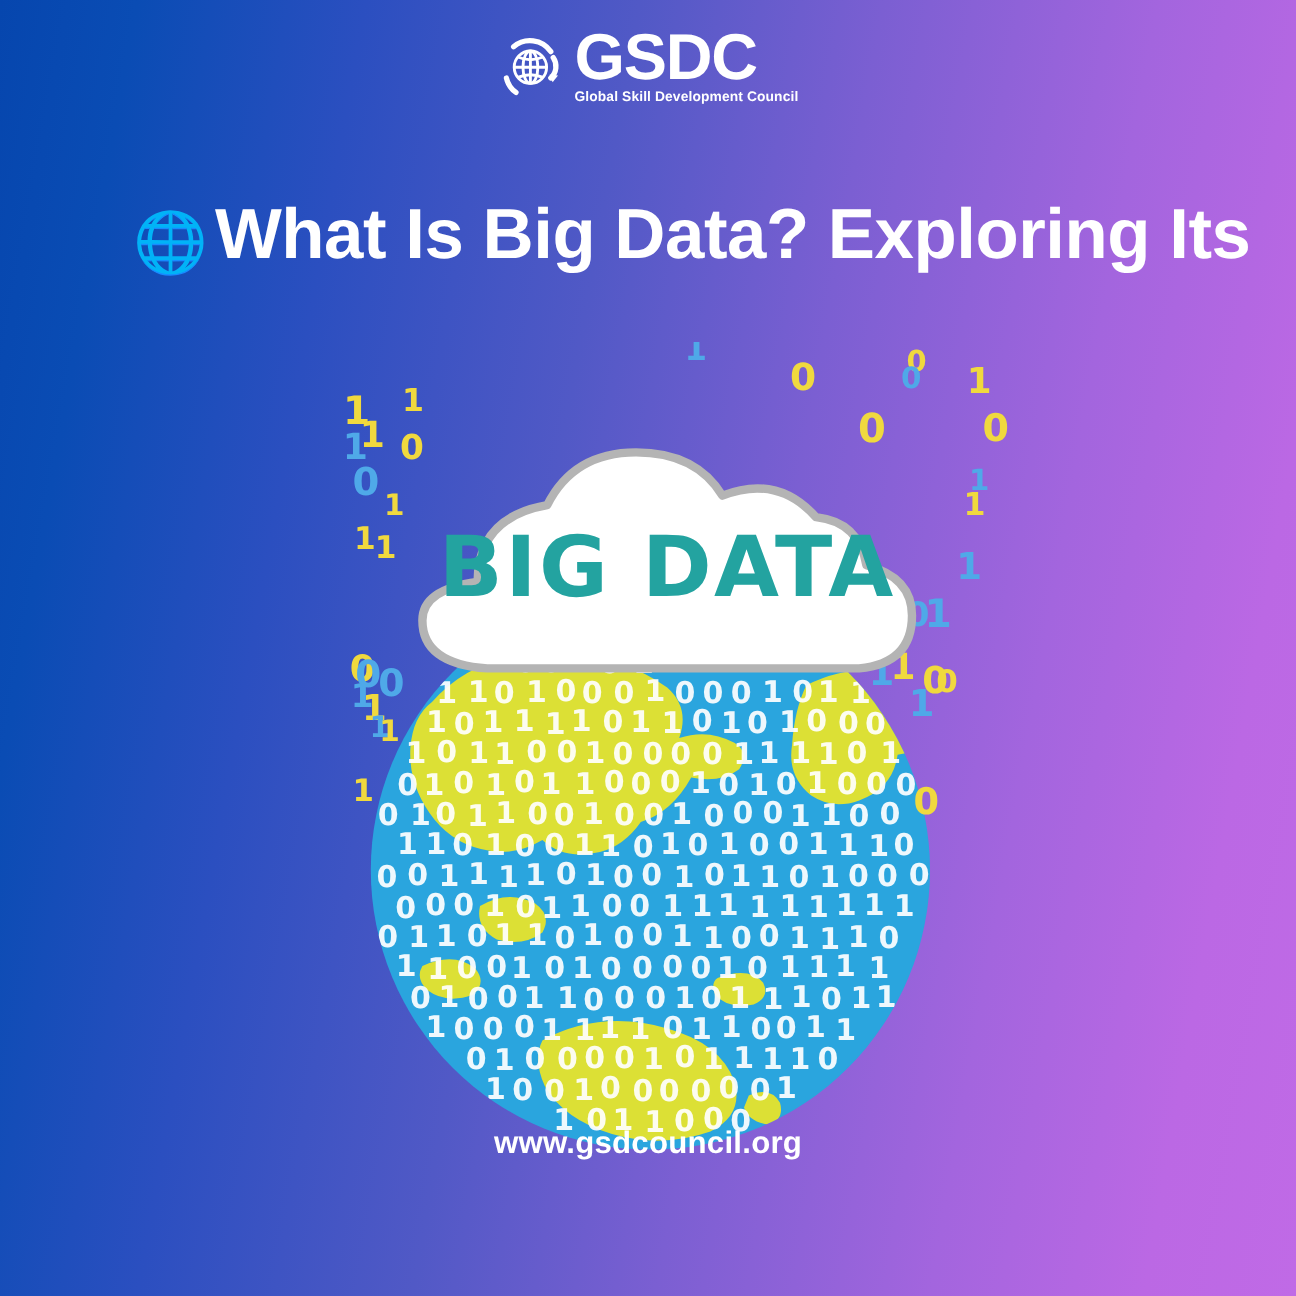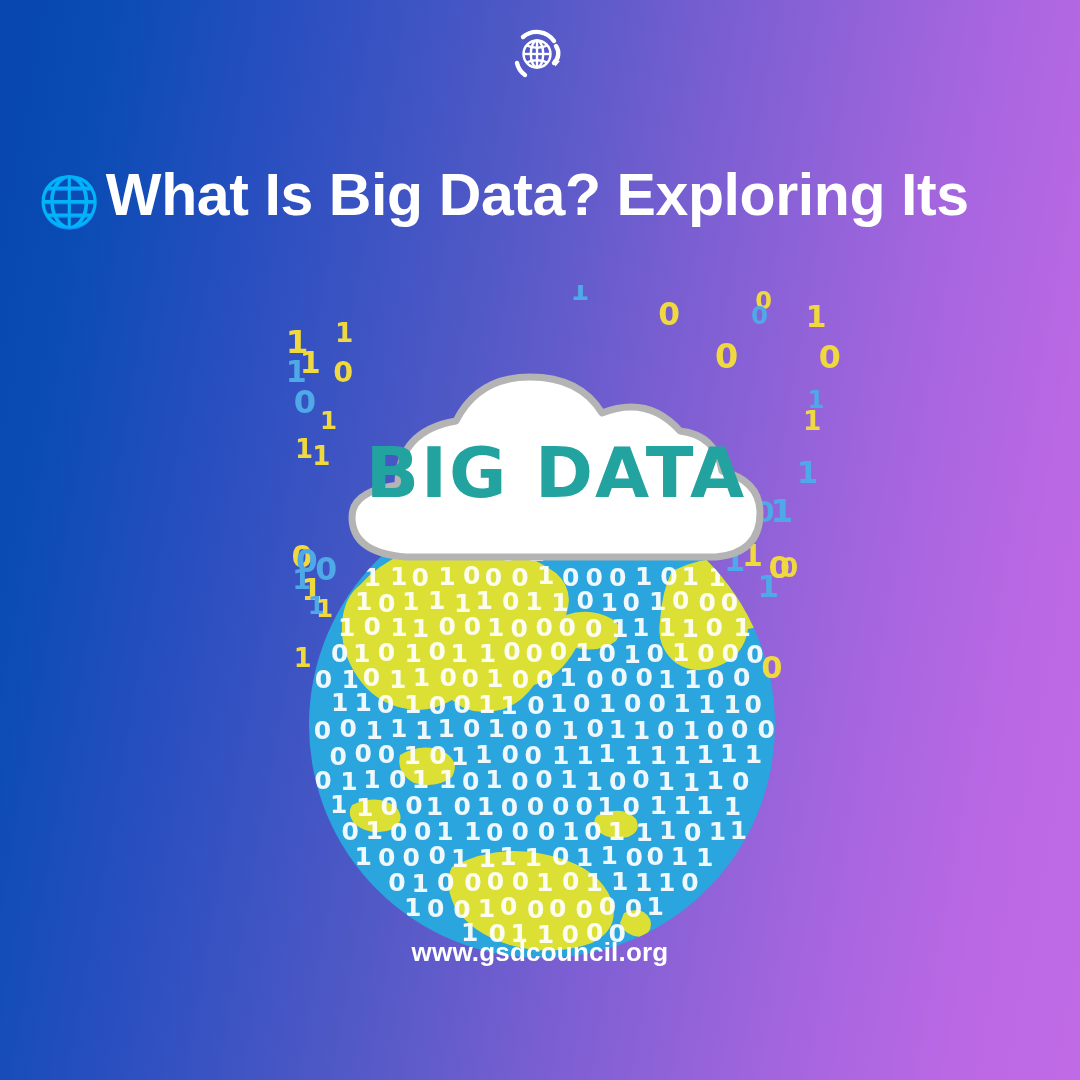--- a/index.html
+++ b/index.html
@@ -70,21 +70,21 @@
     line-height: 1;
     align-self: flex-end;
   }
 
   
   .headline {
     position: absolute;
     top: 112px;
     left: 38px;
     width: 1004px;
-    text-align: left;
+    text-align: right;
     color: #ffffff;
     font-weight: bold;
     font-size: 59px;
     line-height: 1.46;
     letter-spacing: -0.4px;
     font-family: "Liberation Sans", "DejaVu Sans", sans-serif;
   }
   .headline .globe-emoji {
     font-size: 50px;
     vertical-align: -4px;
@@ -132,20 +132,24 @@
             <line x1="13.5" y1="29" x2="40.5" y2="29"></line>
             <path d="M16.5 20.5 Q27 25 37.5 20.5"></path>
             <path d="M16.5 37.5 Q27 33 37.5 37.5"></path>
             <line x1="27" y1="15.5" x2="27" y2="42.5"></line>
           </g>
           <path d="M13 12 A21 21 0 0 1 44 16" fill="none" stroke="#ffffff" stroke-width="4.4" stroke-linecap="round"></path>
           <path d="M7 38 A20 20 0 0 0 15 50" fill="none" stroke="#ffffff" stroke-width="4.4" stroke-linecap="round"></path>
           <path d="M46 21 A13 13 0 0 1 44 38" fill="none" stroke="#ffffff" stroke-width="4.4" stroke-linecap="round"></path>
           <polygon points="43,35 50,36 45.5,41.5" fill="#ffffff"></polygon>
         </svg>
+      </div>
+      <div class="brand-text">
+        <div class="brand-name">GSDC</div>
+        <div class="brand-tagline">Global Skill Development Council</div>
       </div>
     </div>
   </div>
 
   <h1 class="headline"><span class="globe-emoji">🌐</span><span>What Is Big Data? Exploring Its</span><br></h1>
 
   <div class="illustration">
     <svg viewBox="0 0 1080 680" width="1080" height="680" aria-hidden="true">
       <defs>
         <clipPath id="globeClip">

